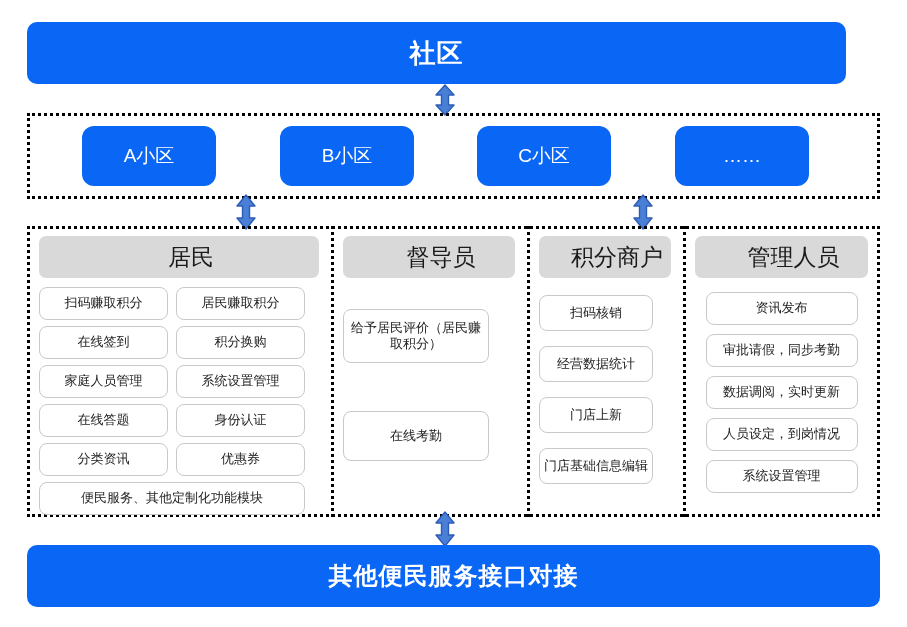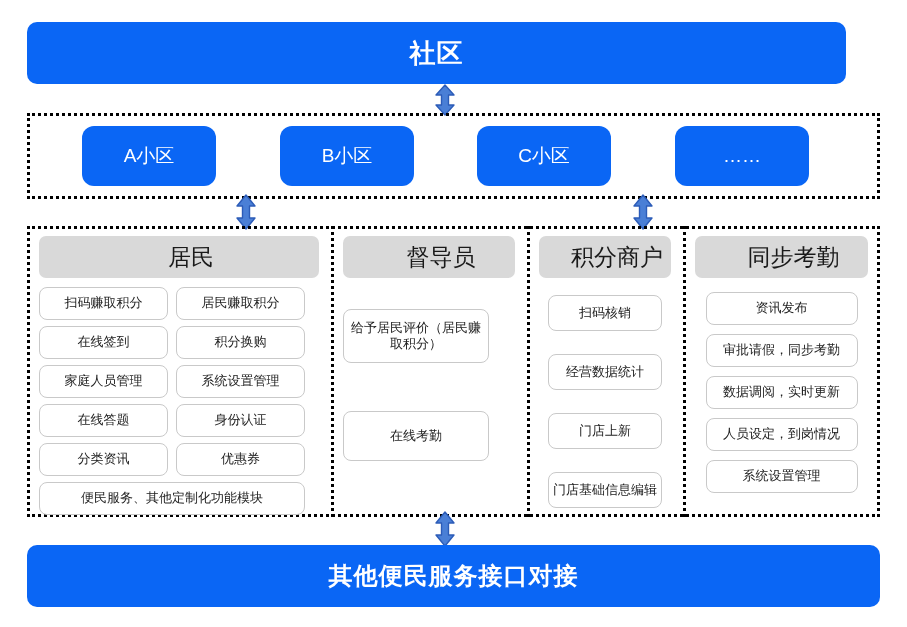--- a/index.html
+++ b/index.html
@@ -108,22 +108,22 @@
     align-items:flex-start;
   }
   #col-supervisor .item{width:146px;}
   #col-supervisor .item.tall{height:54px;margin-bottom:36px;}
   #col-supervisor .item.short{height:50px;}
 
   
   #col-merchant{left:527px;width:156px;}
   #col-merchant .item-grid{
     flex-direction:column;
-    gap:12px;
-    align-items:center;
+    gap:4px;
+    align-items:flex-start;
     padding-top:8px;
   }
   #col-merchant .item{width:114px;height:36px;margin-bottom:11px;}
 
   
   #col-admin{left:683px;width:197px;}
   #col-admin .item-grid{
     flex-direction:column;
     gap:0;
     align-items:center;
@@ -252,21 +252,21 @@
           <span>门店上新</span>
         </div>
       <div class="item">
           <span>门店基础信息编辑</span>
         </div>
     </div>
   </div>
 
   <div class="role-col" id="col-admin">
     <div class="role-header">
-      <span>同步考勤</span>
+      <span>管理人员</span>
     </div>
     <div class="item-grid">
       <div class="item">
           <span>资讯发布</span>
         </div>
       <div class="item">
           <span>审批请假，同步考勤</span>
         </div>
       <div class="item">
           <span>数据调阅，实时更新</span>

